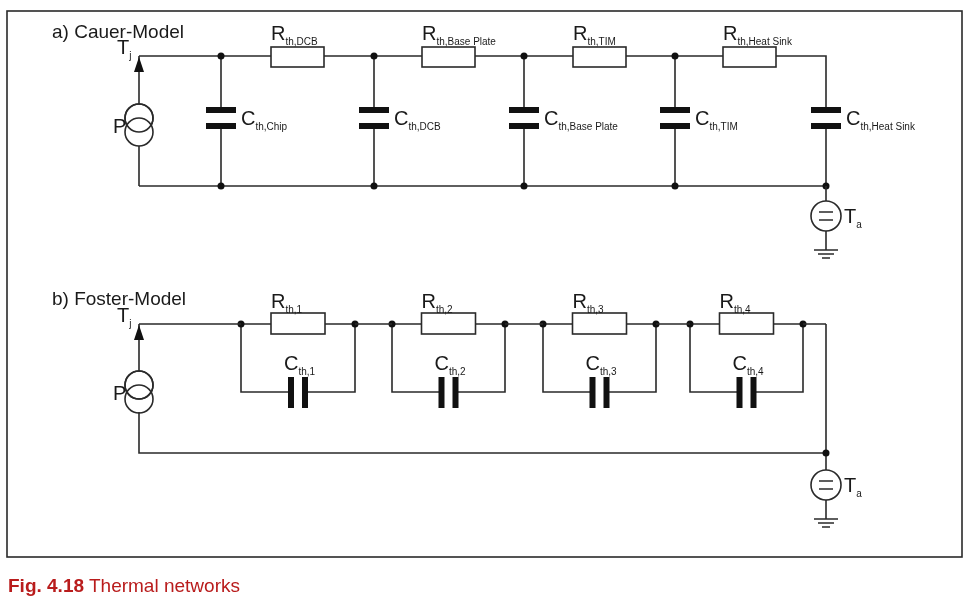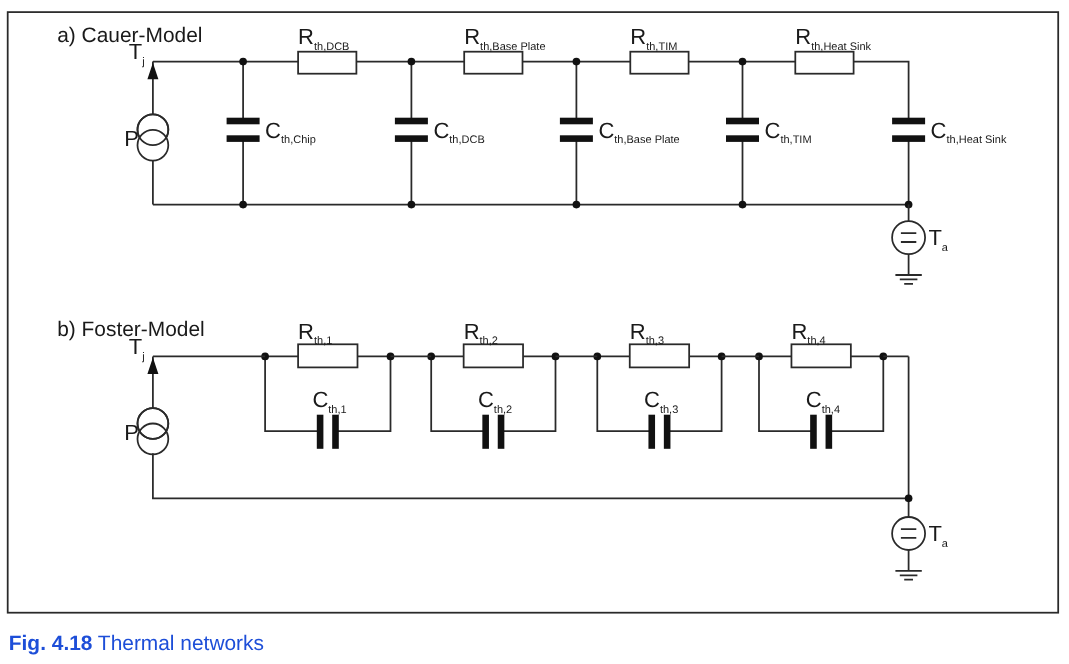--- a/index.html
+++ b/index.html
@@ -6,21 +6,21 @@
   body { width:972px; height:604px; position:relative; overflow:hidden; font-family:"Liberation Sans", sans-serif; color:#1a1a1a; }
   svg { position:absolute; left:0; top:0; }
   .wire { stroke:#2a2a2a; stroke-width:1.6; fill:none; }
   .res { stroke:#2a2a2a; stroke-width:1.6; fill:#ffffff; }
   .plate { fill:#111111; }
   .dot { fill:#111111; }
   .lbl { font-family:"Liberation Sans", sans-serif; fill:#1a1a1a; }
   .title { font-size:19px; }
   .sym { font-size:20px; }
   .sub { font-size:10px; }
-  .caption { position:absolute; left:8px; top:575px; font-size:19px; font-family:"Liberation Sans", sans-serif; color:#1d4ed8; }
+  .caption { position:absolute; left:8px; top:575px; font-size:19px; font-family:"Liberation Sans", sans-serif; color:#b91c1c; }
   .caption b { font-weight:bold; }
 </style>
 </head>
 <body>
 
 <svg id="diagram" width="972" height="604" viewBox="0 0 972 604">
   <rect x="7" y="11" width="955" height="546" fill="none" stroke="#2a2a2a" stroke-width="1.6"></rect>
 
   <g>
     <text class="lbl title" x="52" y="38">a) Cauer-Model</text>

